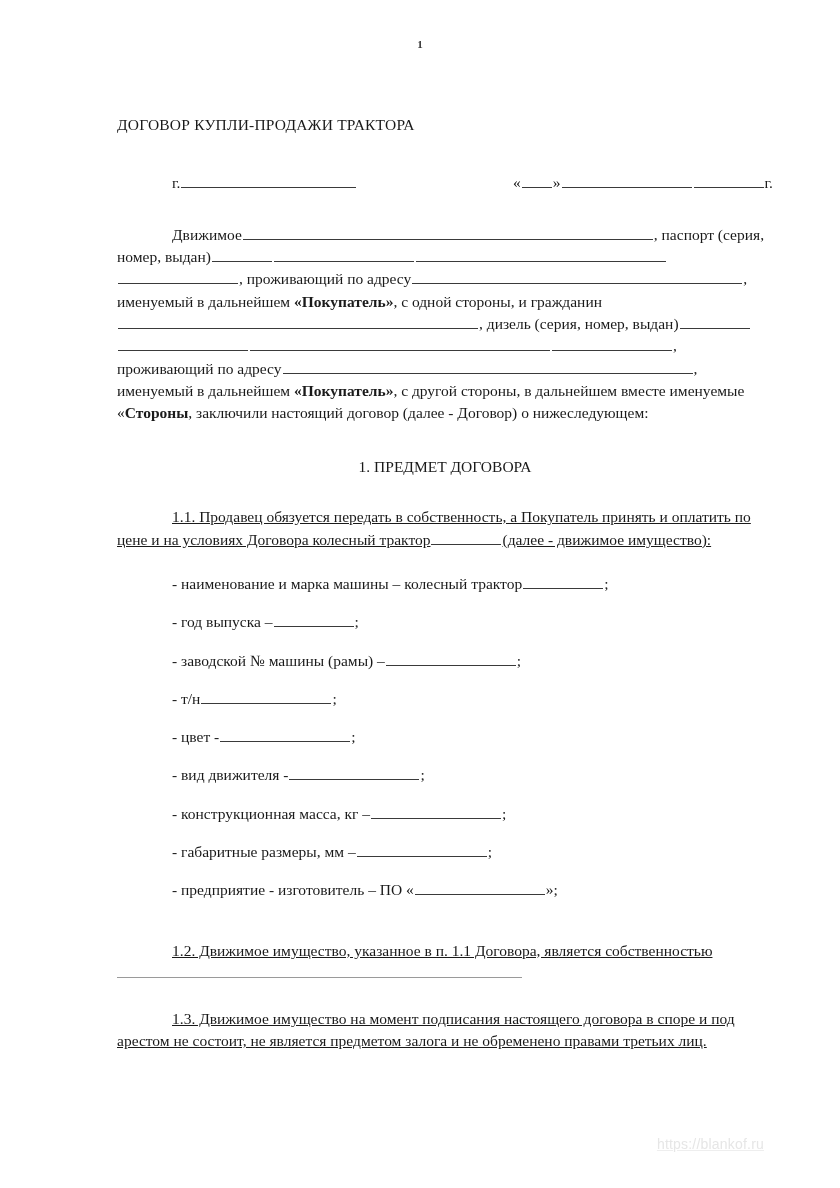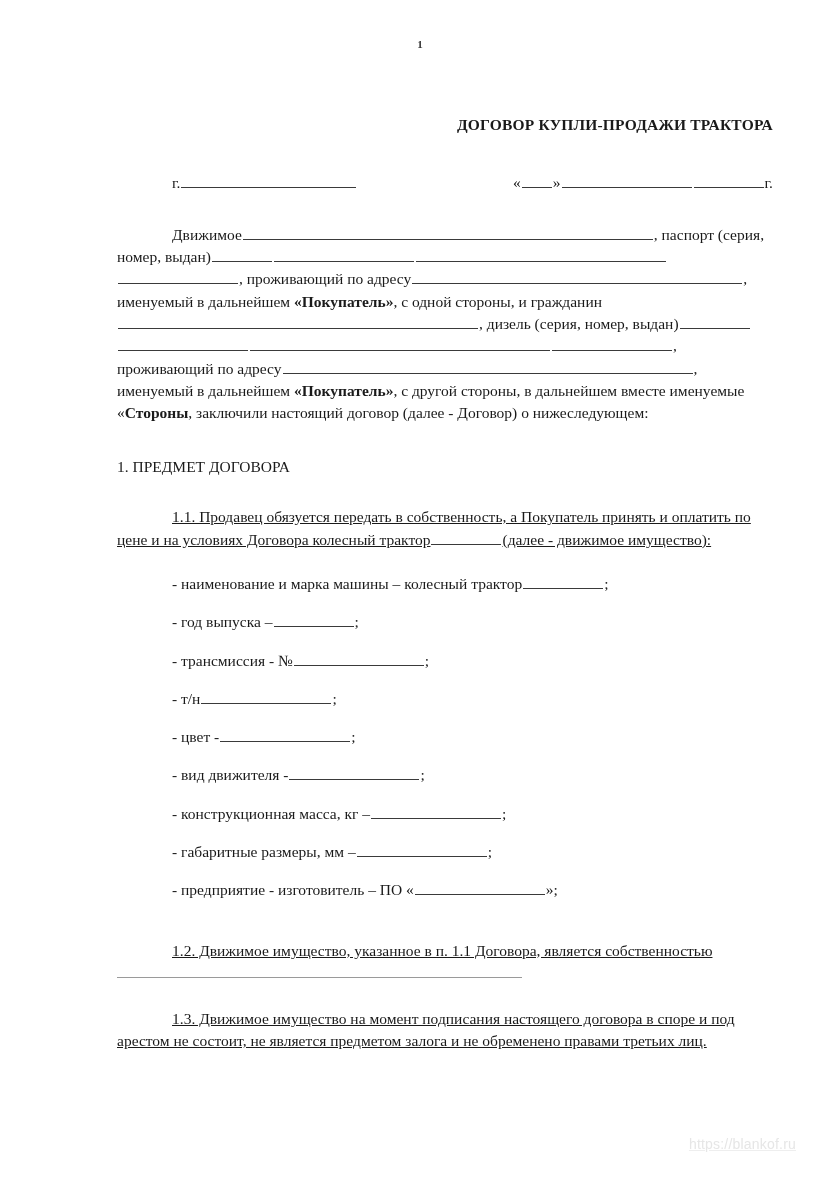--- a/index.html
+++ b/index.html
@@ -31,23 +31,23 @@
     font-weight: bold;
     color: #333;
   }
   .content {
     position: absolute;
     left: 117px;
     top: 110px;
     width: 656px;
   }
   .doc-title {
-    text-align: right;
-    font-size: 15.5px;
-    font-weight: bold;
+    text-align: left;
+    font-size: 15.5px;
+    font-weight: normal;
     letter-spacing: 0.2px;
     margin: 0 0 0 0;
     padding: 6px 0 0 0;
   }
   .header-line {
     display: flex;
     align-items: baseline;
     margin-top: 38px;
     font-size: 15.5px;
   }
@@ -88,20 +88,21 @@
     text-align: left;
   }
   .parties {
     margin-top: 32px;
   }
   .indent {
     display: inline-block;
     width: 55px;
   }
   .section-heading {
+    text-align: center;
     font-size: 15.5px;
     margin: 0;
     padding: 0;
   }
   .spacer-sm { height: 22px; }
   .spacer-md { height: 30px; }
   .spacer-lg { height: 34px; }
   .clause {
     font-size: 15.5px;
     line-height: 22.3px;
@@ -121,21 +122,21 @@
     white-space: nowrap;
   }
   .owner-rule {
     border-bottom: 1px solid #9a9a9a;
     width: 405px;
     height: 0;
     margin-top: 15px;
   }
   .watermark {
     position: absolute;
-    right: 44px;
+    right: 76px;
     bottom: 36px;
     font-size: 14px;
     color: #e6e6e6;
     font-family: "Liberation Sans", sans-serif;
     letter-spacing: 0.2px;
     text-decoration: underline;
     text-decoration-color: #eeeeee;
   }
   b { font-weight: bold; }
 </style>
@@ -171,21 +172,21 @@
 
     <div class="spacer-md"></div>
 
     <p class="clause"><span class="indent"></span><span>1.1. Продавец обязуется передать в собственность, а Покупатель принять и оплатить по цене и на условиях Договора колесный трактор</span><span class="blank w70"></span><span>(далее - движимое имущество):</span></p>
 
     <div class="spacer-sm"></div>
 
     <ul class="spec-list">
       <li><span>- наименование и марка машины – колесный трактор</span><span class="blank w80"></span><span>;</span></li>
       <li><span>- год выпуска –</span><span class="blank w80"></span><span>;</span></li>
-      <li><span>- трансмиссия - №</span><span class="blank w130"></span><span>;</span></li>
+      <li><span>- заводской № машины (рамы) –</span><span class="blank w130"></span><span>;</span></li>
       <li><span>- т/н</span><span class="blank w130"></span><span>;</span></li>
       <li><span>- цвет -</span><span class="blank w130"></span><span>;</span></li>
       <li><span>- вид движителя -</span><span class="blank w130"></span><span>;</span></li>
       <li><span>- конструкционная масса, кг –</span><span class="blank w130"></span><span>;</span></li>
       <li><span>- габаритные размеры, мм –</span><span class="blank w130"></span><span>;</span></li>
       <li><span>- предприятие - изготовитель – ПО «</span><span class="blank w130"></span><span>»;</span></li>
     </ul>
 
     <div class="spacer-sm"></div>
 

